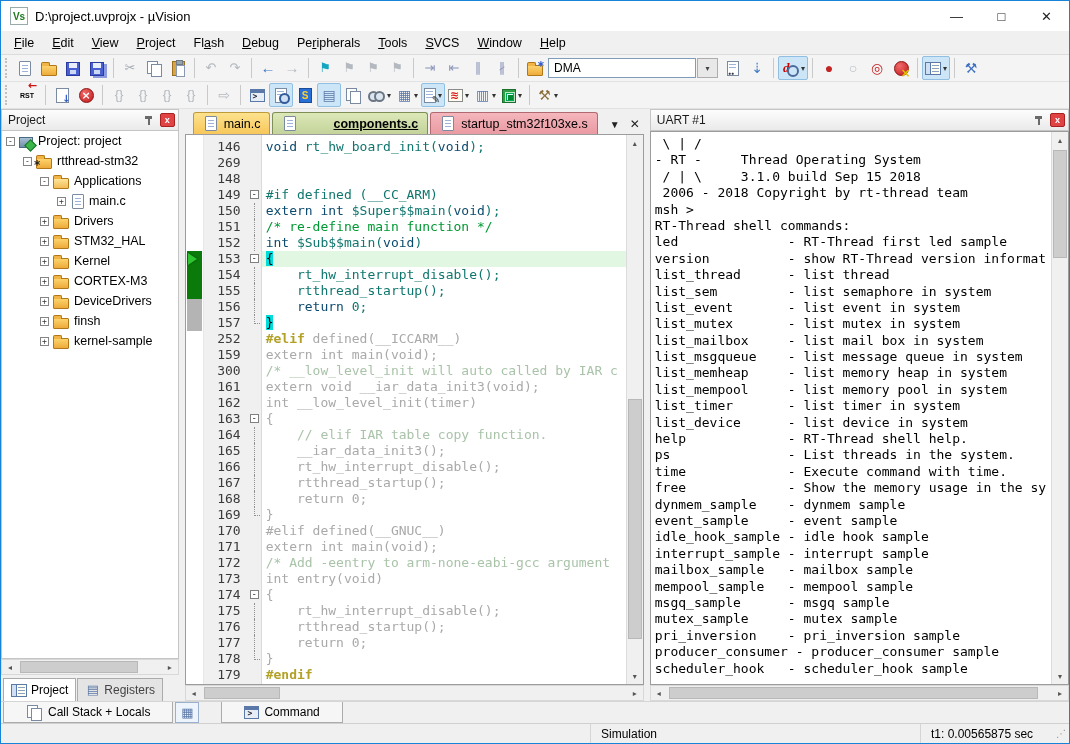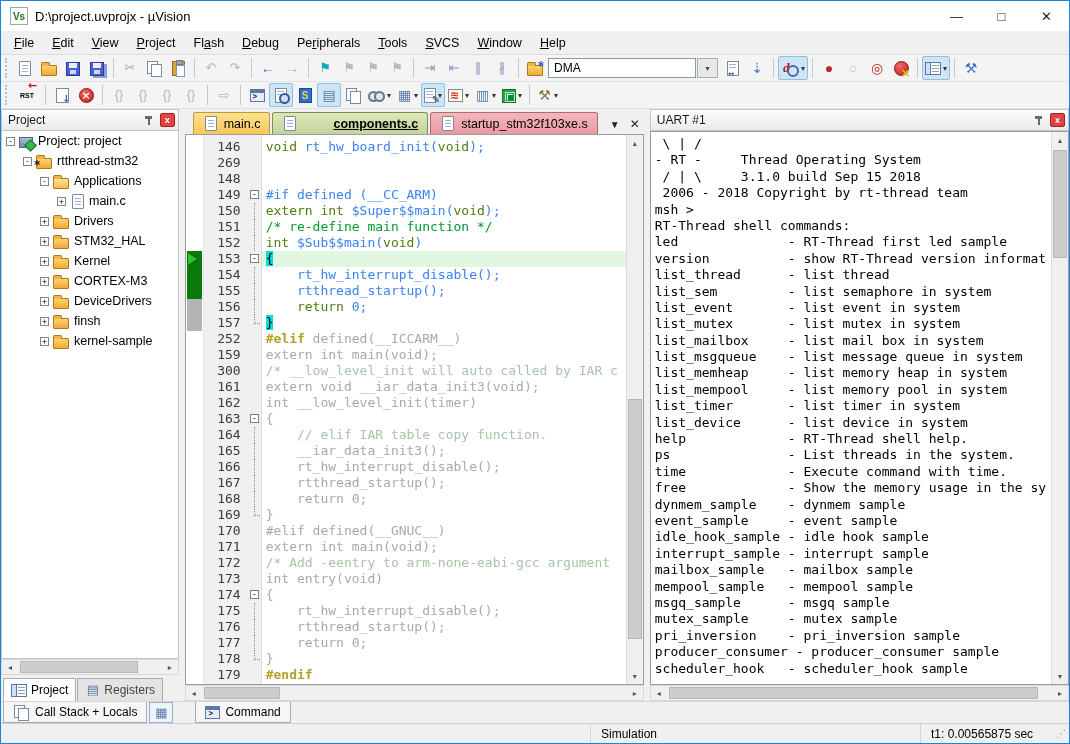--- a/index.html
+++ b/index.html
@@ -135,36 +135,36 @@
   .execarrow{position:absolute;left:2px;width:0;height:0;border-left:9px solid #2ec62e;border-top:6px solid transparent;border-bottom:6px solid transparent;filter:drop-shadow(0 0 1px #064006);}
   .lines{position:absolute;left:18px;top:4px;right:0;font:13px/16px "DejaVu Sans Mono",monospace;}
   .cl{height:16px;display:flex;white-space:pre;}
   .cl-n{width:44px;text-align:right;padding-right:7px;color:#3a3a3a;flex:0 0 44px;}
   .cl-f{width:14px;flex:0 0 14px;position:relative;}
   .cl-c{flex:1;padding-left:4px;}
   .cl.cur .cl-c{background:#e1f7e1;}
   .fbox{position:absolute;left:2px;top:3px;width:9px;height:9px;border:1px solid #808080;background:#fff;font:9px/7px "DejaVu Sans Mono",monospace;text-align:center;color:#222;}
   .fline{position:absolute;left:6px;top:0;bottom:0;border-left:1px dotted #909090;}
   .fend{position:absolute;left:6px;top:0;height:9px;width:6px;border-left:1px dotted #909090;border-bottom:1px dotted #909090;}
-  .s-k{color:#4d7c0f;}
-  .s-t{color:#3b82f6;}
+  .s-k{color:#0c4a6e;}
+  .s-t{color:#0f766e;}
   .s-c{color:#009933;}
   .s-m{color:#000;background:#00dcdc;}
   .s-g{color:#a9a9a9;}
   .s-gc{color:#a9c3a9;}
   .s-go{color:#b3a024;font-weight:bold;}
 
   
   .uartwrap{flex:1;display:flex;border:1px solid #9c9c9c;background:#fff;overflow:hidden;}
   .console{flex:1;overflow:hidden;padding:4px 0 0 4px;font:13px/16.4px "DejaVu Sans Mono",monospace;white-space:pre;}
   .uline{height:16.4px;}
 
   
   .dockrow{flex:0 0 22px;display:flex;align-items:flex-start;background:#f0f0f0;border-top:1px solid #d5d5d5;padding-left:2px;gap:2px;}
-  .dtab{height:21px;display:flex;align-items:center;gap:5px;padding:0 9px;border:1px solid #ababab;border-top:none;background:#f6f6f6;font-size:12px;text-align:center;}
+  .dtab{height:21px;display:flex;align-items:center;gap:5px;padding:0 22px;border:1px solid #ababab;border-top:none;background:#f6f6f6;font-size:12px;text-align:center;}
   .dbtn{width:24px;height:21px;border:1px solid #9ab0cc;background:#eef4fb;display:flex;align-items:center;justify-content:center;}
   .dgap{width:18px;}
 
   
   .statusbar{flex:0 0 20px;background:#f0f0f0;border-top:1px solid #d0d0d0;display:flex;align-items:center;font-size:12px;}
   .scell{height:100%;display:flex;align-items:center;padding:0 10px;border-left:1px solid #d5d5d5;}
   .sgrow{flex:1;border-left:none;}
   .grip{width:16px;color:#9a9a9a;font-size:10px;text-align:right;padding-right:3px;}
 </style>
 </head>

